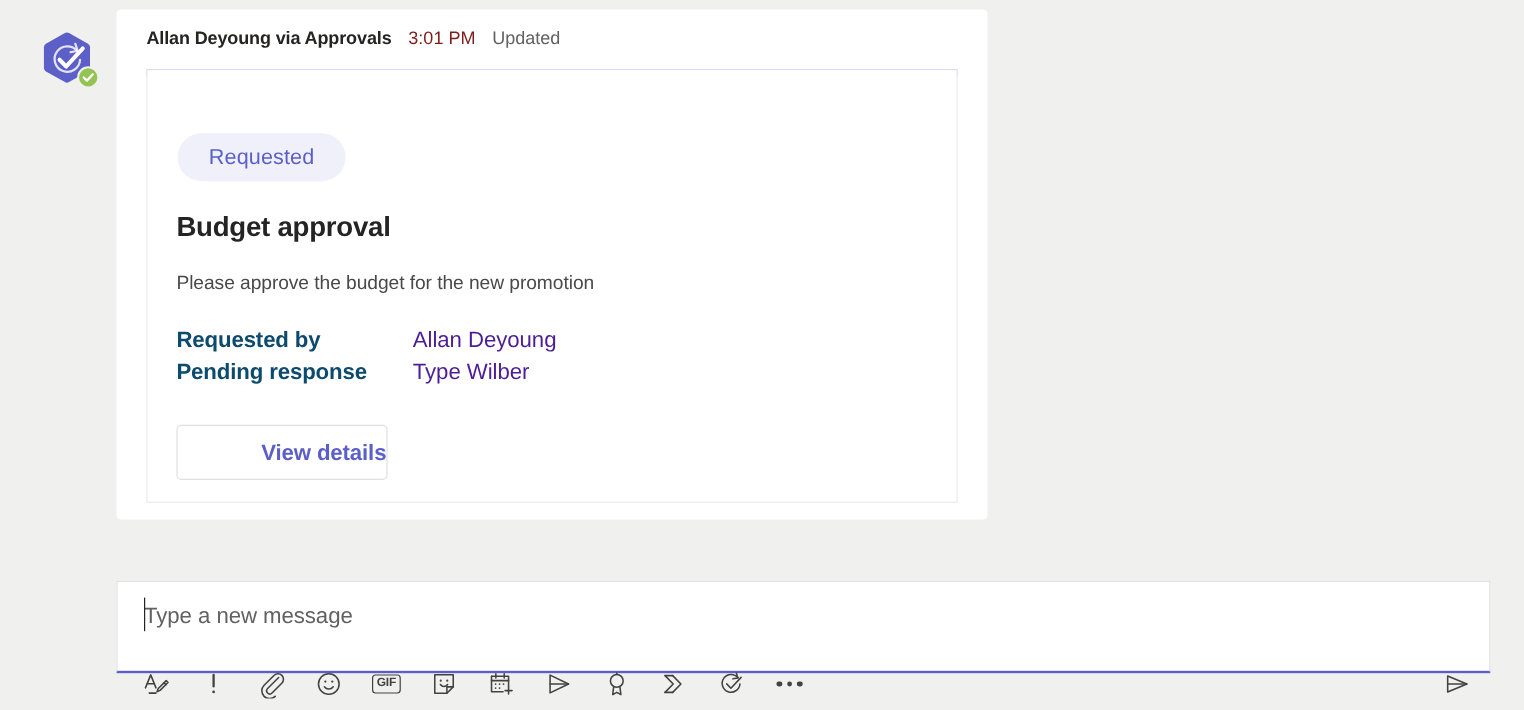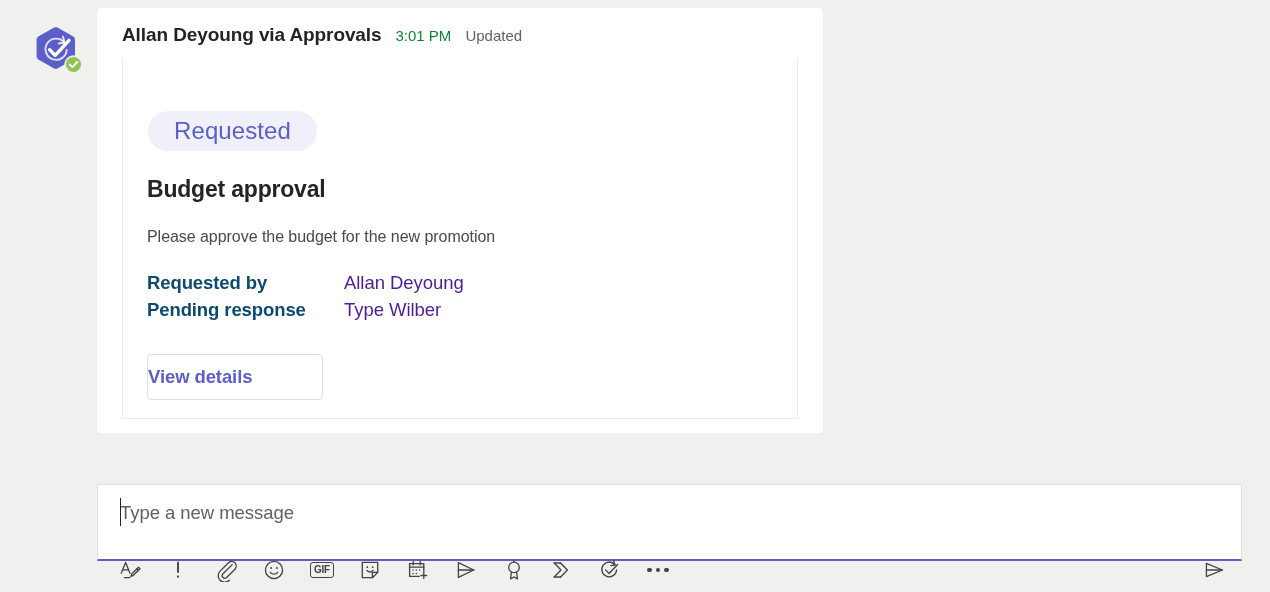--- a/index.html
+++ b/index.html
@@ -47,29 +47,29 @@
 
   #message-header {
     position: absolute;
     left: 25px;
     top: 16px;
     white-space: nowrap;
     display: flex;
     align-items: baseline;
   }
   .sender-name {
-    font-size: 19px;
+    font-size: 15px;
     font-weight: bold;
     color: #252423;
     letter-spacing: -0.1px;
     text-align: center;
   }
   .msg-time {
     font-size: 15px;
-    color: #15803d;
+    color: #7f1d1d;
     margin-left: 14px;
   }
   .msg-status {
     font-size: 15px;
     color: #616161;
     margin-left: 14px;
   }
 
   
   #approval-card {
@@ -98,21 +98,21 @@
     top: 53px;
     height: 40px;
     padding: 0 26px;
     border-radius: 20px;
     background: #f0f0fa;
     display: flex;
     align-items: center;
     justify-content: center;
   }
   #status-badge span {
-    font-size: 24px;
+    font-size: 18px;
     color: #5b5fc7;
     letter-spacing: 0.1px;
   }
 
   #card-title {
     position: absolute;
     left: 24px;
     top: 118px;
     font-size: 23px;
     font-weight: bold;
@@ -156,21 +156,21 @@
     position: absolute;
     left: 24px;
     top: 296px;
     width: 176px;
     height: 46px;
     background: #ffffff;
     border: 1px solid #e0e0e0;
     border-radius: 4px;
     display: flex;
     align-items: center;
-    justify-content: flex-start;
+    justify-content: flex-end;
     cursor: pointer;
     box-sizing: border-box;
   }
   #view-details-button span {
     font-size: 18.5px;
     font-weight: bold;
     color: #5b5fc7;
     letter-spacing: -0.1px;
   }
 

